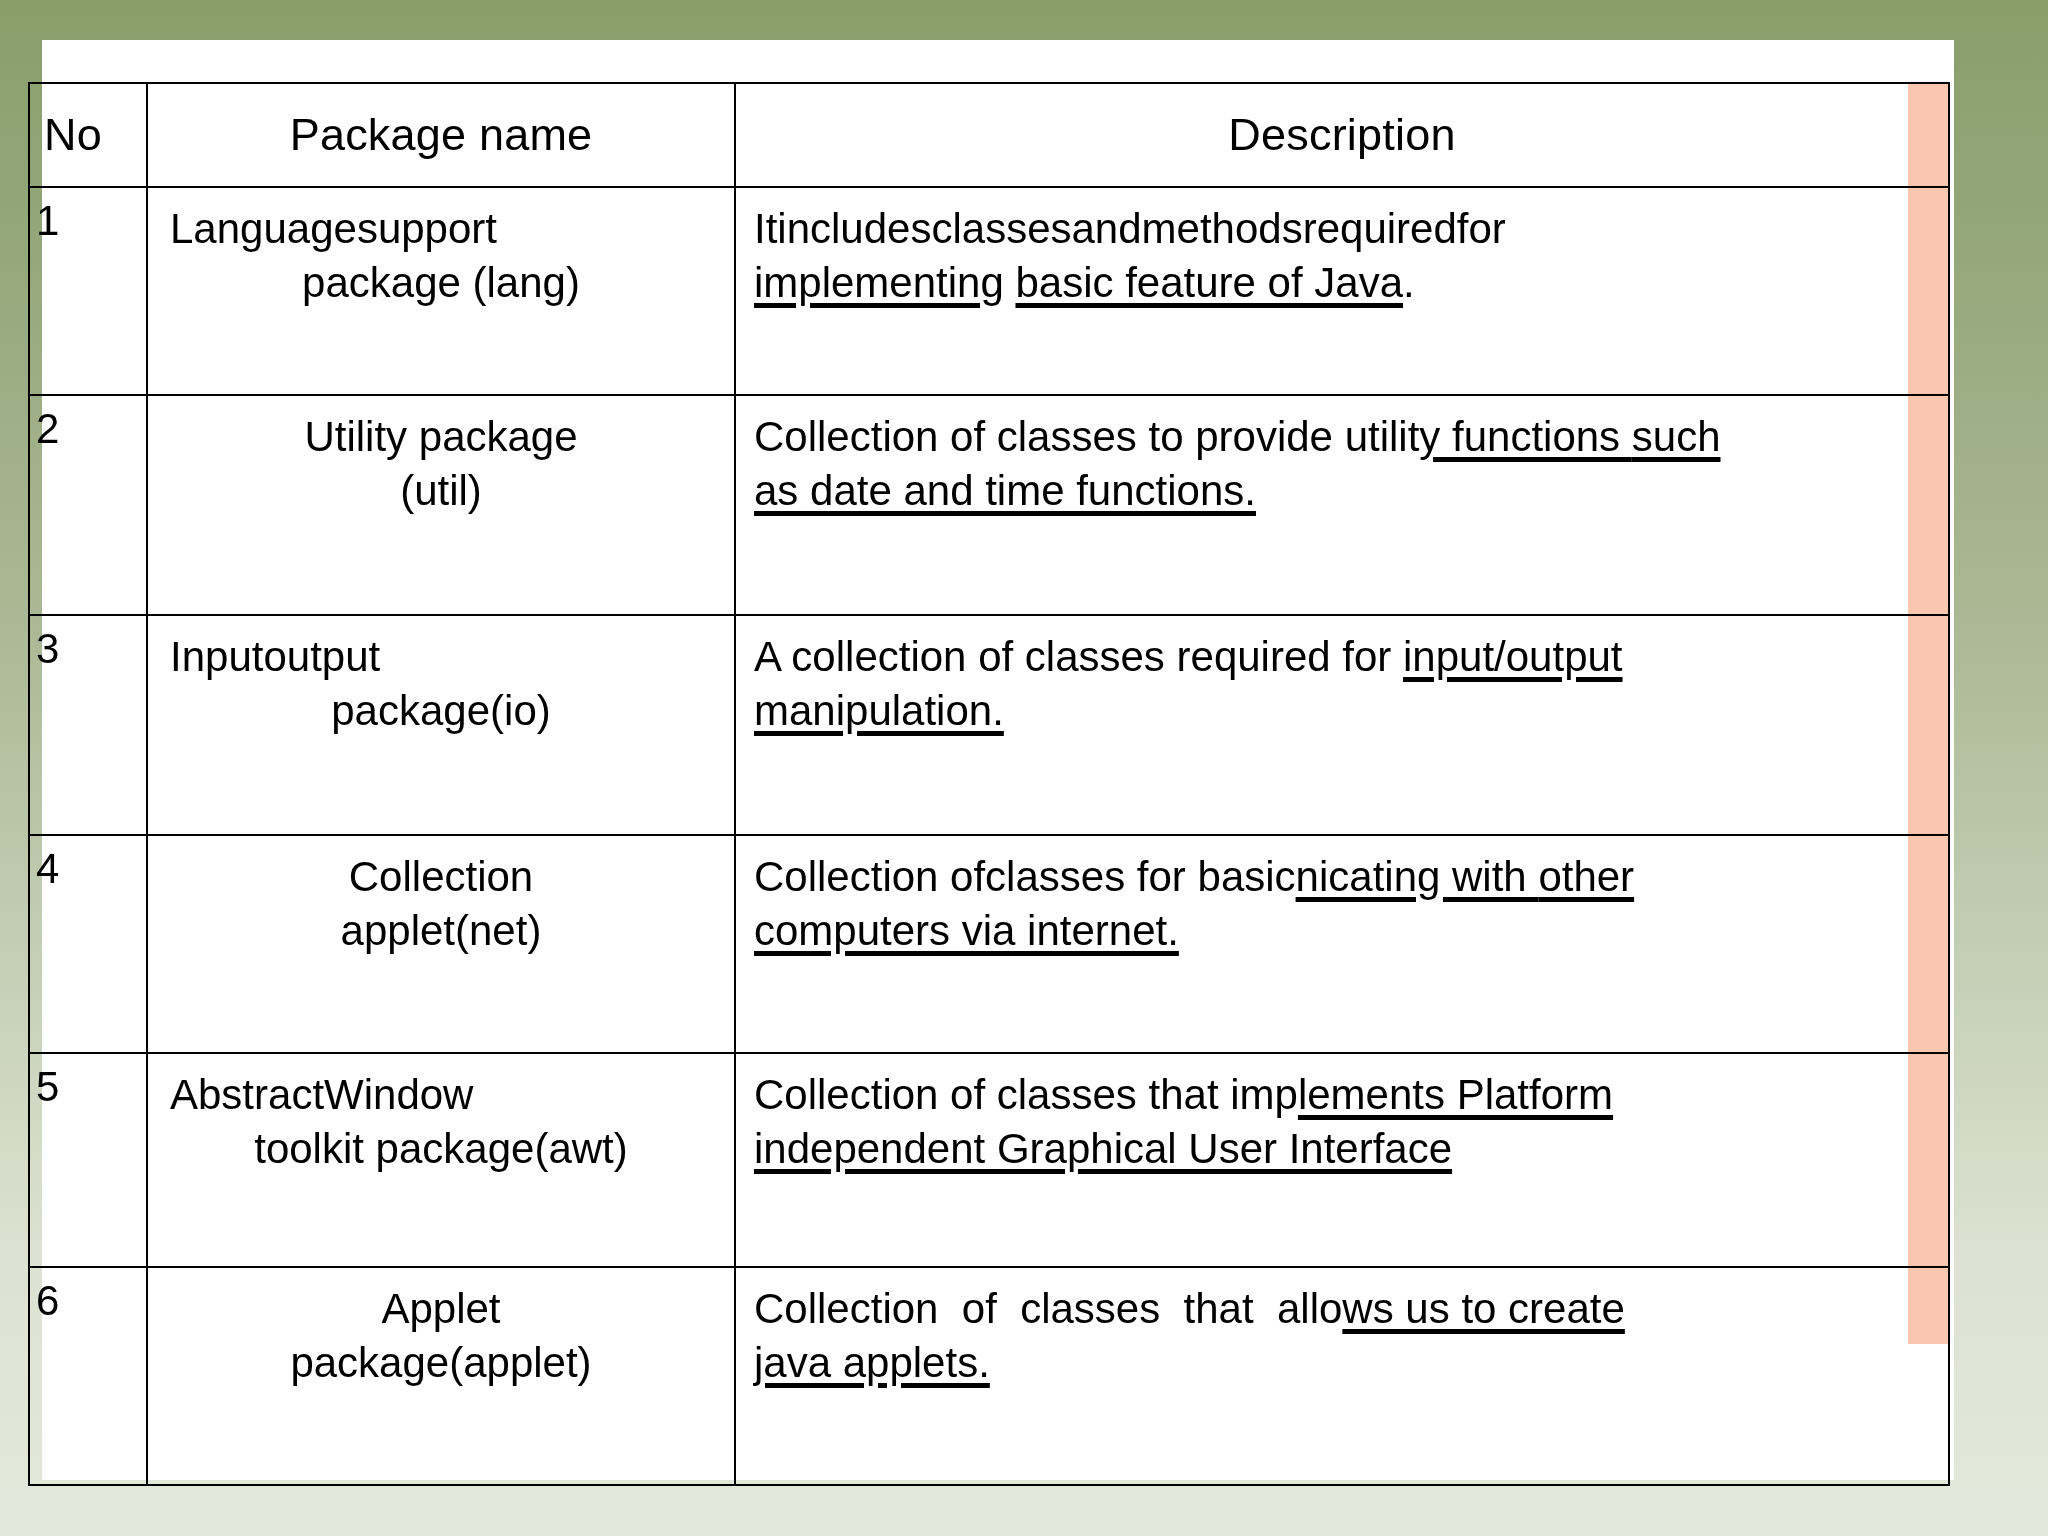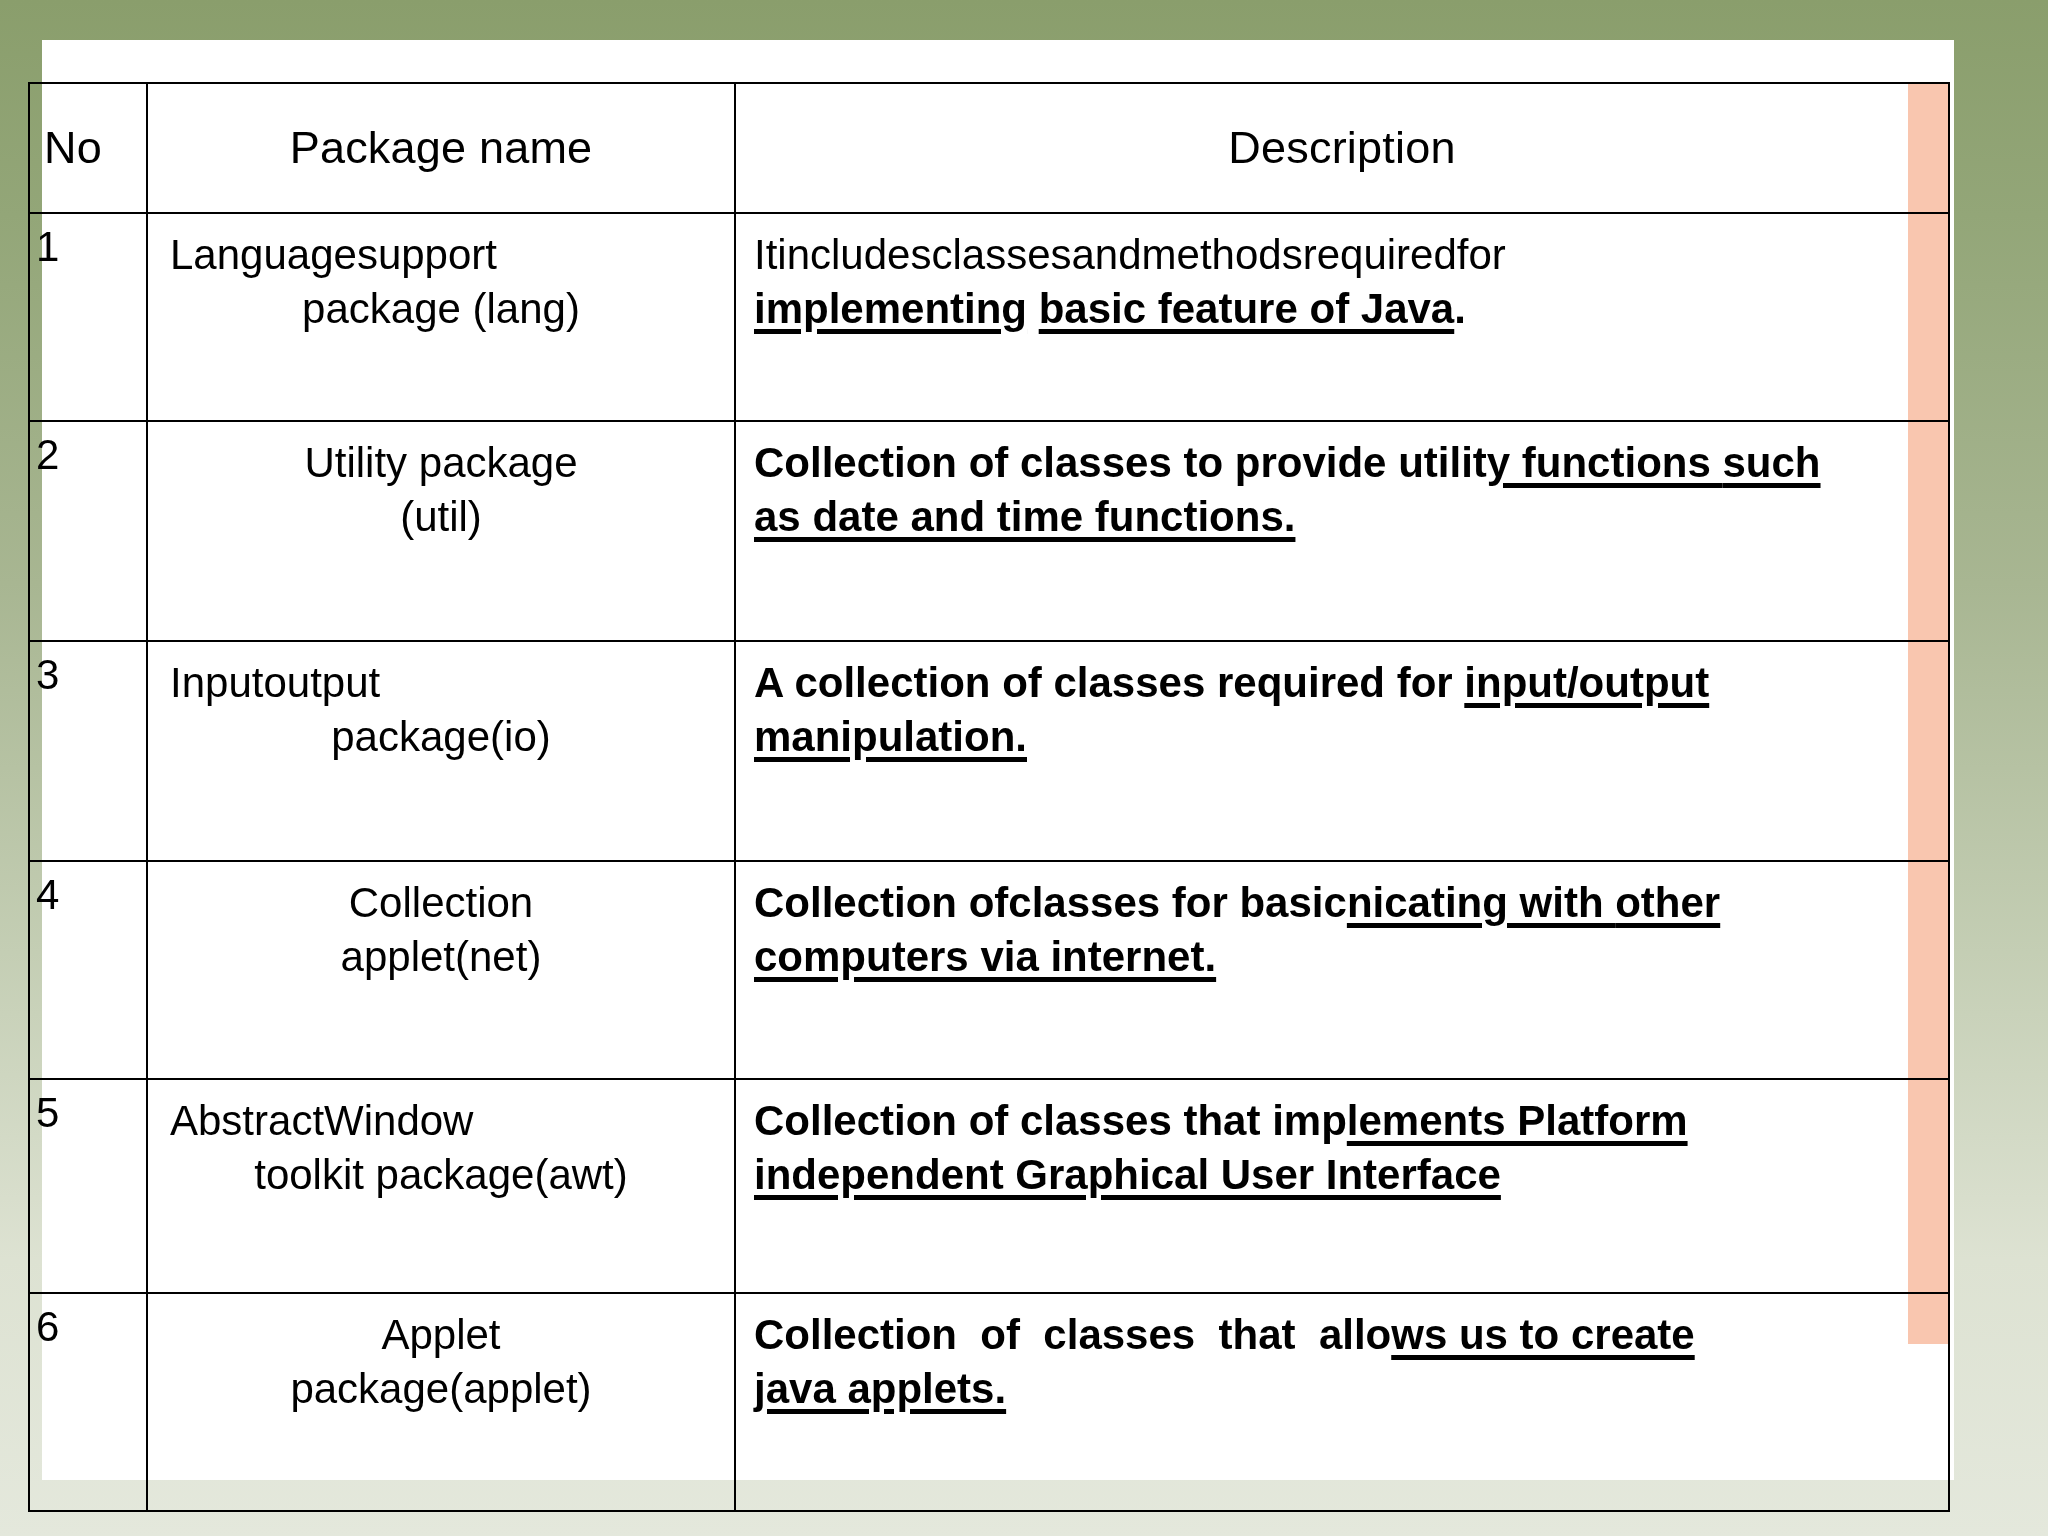--- a/index.html
+++ b/index.html
@@ -53,21 +53,21 @@
   }
   table.pkg-table {
     width: 1920px;
     border-collapse: collapse;
     table-layout: fixed;
     background: transparent;
   }
   table.pkg-table td,
   table.pkg-table th {
     border: 2px solid #000000;
-    padding: 16px;
+    padding: 3px;
     vertical-align: top;
     background: transparent;
   }
   col.c-no     { width: 118px; }
   col.c-name   { width: 588px; }
   col.c-desc   { width: 1214px; }
 
   
   .hdr-cell {
     height: 96px;
@@ -103,21 +103,21 @@
 
   .cell-desc {
     font-size: 42px;
     line-height: 1.28;
     padding: 14px 16px 14px 18px !important;
     color: #000;
     text-align: justify;
     text-justify: inter-word;
     margin-top: 32px;
   }
-  .cell-desc .last-line { text-align: left; font-weight: bold; }
+  .cell-desc .last-line { text-align: left; }
 
   
   tr.r1 td { height: 178px; }
   tr.r2 td { height: 190px; }
   tr.r3 td { height: 190px; }
   tr.r4 td { height: 188px; }
   tr.r5 td { height: 184px; }
   tr.r6 td { height: 188px; }
 
   

